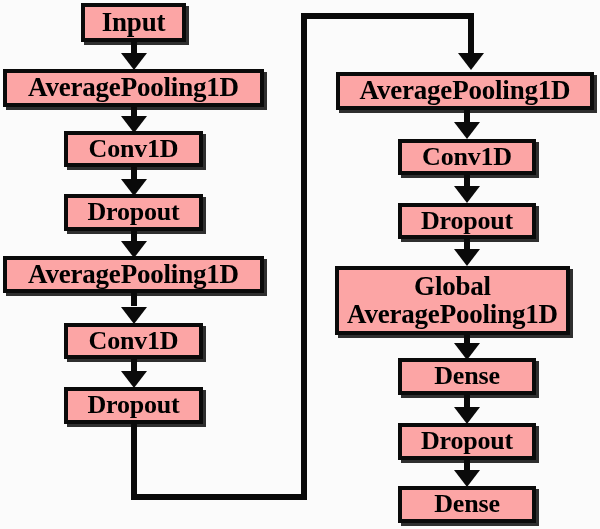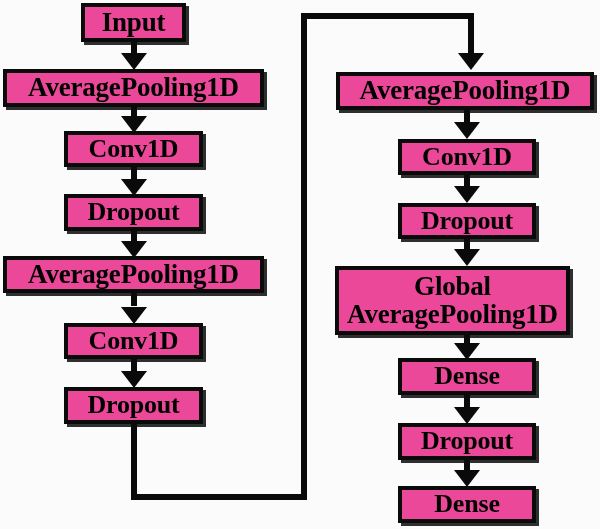--- a/index.html
+++ b/index.html
@@ -11,21 +11,21 @@
     position: relative;
     width: 600px;
     height: 529px;
     background: #fbfbfb;
     overflow: hidden;
     font-family: "Liberation Serif", "DejaVu Serif", serif;
   }
   .node {
     position: absolute;
     box-sizing: border-box;
-    background: #ec4899;
+    background: #fca5a5;
     border: 4px solid #0a0a0a;
     display: flex;
     align-items: center;
     justify-content: center;
     text-align: center;
     font-weight: bold;
     color: #000000;
     line-height: 1.02;
     letter-spacing: -0.2px;
     white-space: pre-line;

